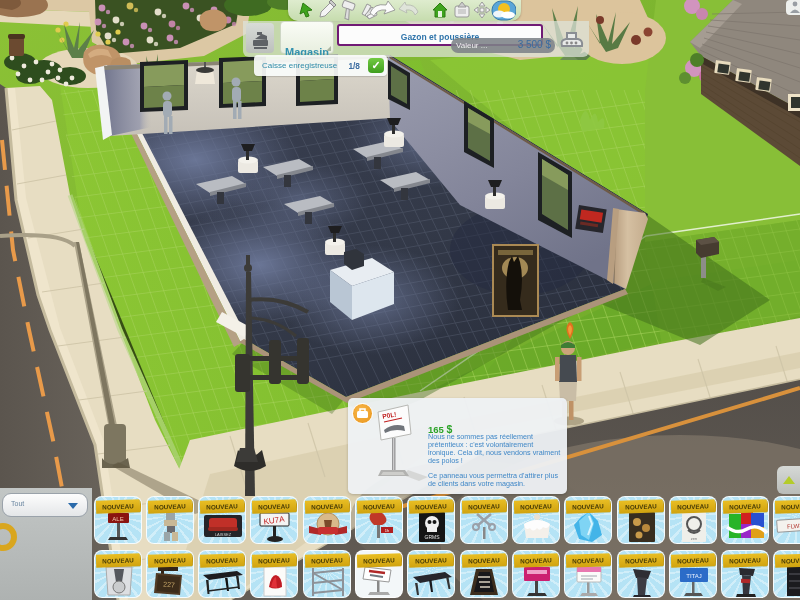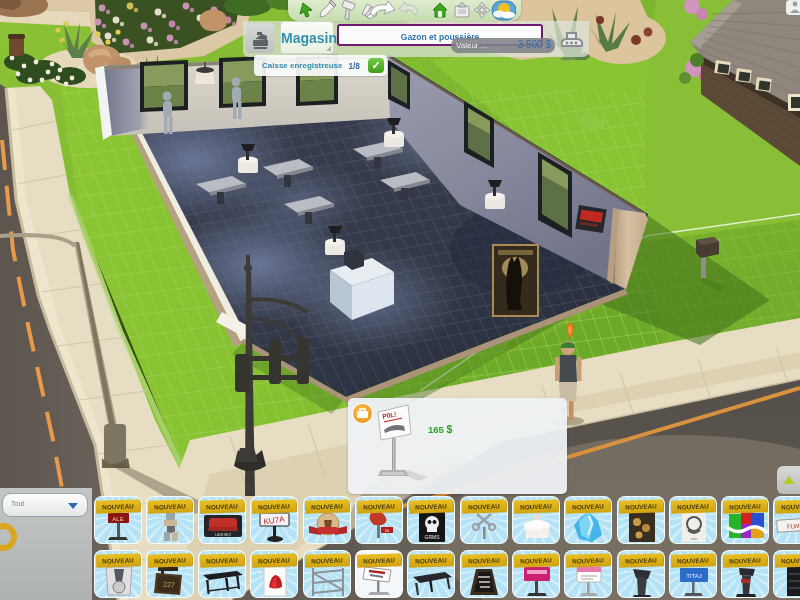--- a/index.html
+++ b/index.html
@@ -744,21 +744,21 @@
 <svg width="28" height="30">
       <g fill="#5e6266">
         <rect x="7" y="17" width="15" height="6" rx="1"></rect>
         <path d="M9,16 l7,-5 l5,2 l0,4 Z"></path>
         <rect x="11" y="9" width="5" height="3"></rect>
         <rect x="8" y="24" width="13" height="2"></rect>
       </g>
     </svg></div>
 
 <div class="abs" style="left:280px;top:21px;width:54px;height:33px;background:linear-gradient(#fafcf6,#e8efdf);border-radius:4px;border:1px solid #cdd6c4;box-sizing:border-box">
-<div style="font-size:14px;font-weight:bold;color:#3391af;text-align:center;margin-top:8px">Magasin</div>
+<div style="font-size:11px;font-weight:bold;color:#3391af;text-align:center;margin-top:24px">Magasin</div>
 <div style="position:absolute;right:2px;bottom:2px;width:0;height:0;border-left:5px solid transparent;border-bottom:5px solid #aab4a0"></div>
   </div>
 
 <div class="abs" style="left:337px;top:24px;width:206px;height:22px;background:#fcfcfc;border-radius:3px;border:2px solid #701a75;box-sizing:border-box">
 <div style="font-size:8.5px;font-weight:bold;color:#2f74aa;text-align:center;margin-top:6px">Gazon et poussière</div>
   </div>
 
 <div class="abs" style="left:451px;top:38px;width:104px;height:15px;background:rgba(125,130,136,0.88);border-radius:7px">
 <span style="position:absolute;left:5px;top:3px;font-size:8px;color:#f0f0f0">Valeur ...</span>
 <span style="position:absolute;right:4px;top:1px;font-size:10px;font-weight:normal;color:#3a6ba0">3 500 $</span>
@@ -769,21 +769,21 @@
       <g fill="none" stroke="#8a8e94" stroke-width="2">
         <path d="M4,18 q-2,-6 4,-7 l12,0 q5,1 4,7 Z" fill="#e8eae8"></path>
         <rect x="9" y="5" width="9" height="6" fill="#e8eae8"></rect>
       </g>
       <circle cx="9" cy="15" r="1.4" fill="#888"></circle>
       <circle cx="13.5" cy="15" r="1.4" fill="#888"></circle>
       <circle cx="18" cy="15" r="1.4" fill="#888"></circle>
     </svg></div>
 
 <div class="abs" style="left:254px;top:55px;width:133px;height:21px;background:rgba(250,252,251,0.92);border-radius:4px;box-shadow:0 1px 1px rgba(0,0,0,0.15)">
-<span style="position:absolute;left:8px;top:6px;font-size:8px;font-weight:bold;color:#2f8aa8">Caisse enregistreuse</span>
+<span style="position:absolute;left:8px;top:6px;font-size:8px;font-weight:normal;color:#2f8aa8">Caisse enregistreuse</span>
 <span style="position:absolute;right:27px;top:6px;font-size:8.3px;font-weight:bold;color:#3a6ba0">1/8</span>
 <div style="position:absolute;right:3px;top:3px;width:16px;height:15px;background:linear-gradient(#72ca42,#3f9e1e);border-radius:4px;text-align:center;line-height:14px;font-size:11px;color:#fff;font-weight:bold">✓</div>
   </div>
 
 <div class="abs" style="left:786px;top:0;width:14px;height:15px;background:#f4f6f4;border-radius:4px 0 0 4px;opacity:0.95">
 <svg width="14" height="15">
       <circle cx="9" cy="4" r="2.4" fill="#9aa0a6"></circle>
       <path d="M4,13 q5,-7 10,0 Z" fill="#9aa0a6"></path>
     </svg></div>
 
@@ -795,20 +795,21 @@
 <text x="11" y="15" font-size="6.5" fill="#c02020" transform="rotate(-10 10 16)" font-weight="bold" font-family="Liberation Sans">P0L!</text>
 <path d="M12,18 l18,-4" stroke="#c02020" stroke-width="1.2"></path>
 <path d="M12,26 q9,-7 20,-4 l1,5 q-11,-3 -20,2 Z" fill="#70747a"></path>
 <rect x="20" y="34" width="3.5" height="32" fill="#98989a"></rect>
       <rect x="21" y="34" width="1.2" height="32" fill="#cccccd"></rect>
 <path d="M9,66 l24,0 l4,6 l-31,0 Z" fill="#b2b2b0"></path>
       <path d="M11,68 l20,0 l2,3 l-24,0 Z" fill="#cdcdca"></path>
 </svg>
 
 <div style="position:absolute;left:80px;top:25px;font-size:9.5px;font-weight:bold;color:#2ba328">165 <span style="font-size:10.5px">$</span></div>
+<div style="position:absolute;left:80px;top:35px;font-size:7.2px;color:#3f87c7;line-height:7.85px;white-space:nowrap">Nous ne sommes pas réellement<br>prétentieux&nbsp;: c'est volontairement<br>ironique. Cela dit, nous vendons vraiment<br>des polos&nbsp;!<br><br>Ce panneau vous permettra d'attirer plus<br>de clients dans votre magasin.</div>
 </div>
 
 <div class="abs" style="left:352px;top:403px;width:21px;height:21px;background:radial-gradient(circle at 40% 35%,#f8b84a,#e8941c);border-radius:50%;border:1px solid #fff;box-sizing:border-box">
 <svg width="19" height="19" viewBox="0 0 19 19">
       <rect x="4" y="7" width="11" height="7" rx="1.5" fill="#fff"></rect>
       <path d="M7,7 l0,-2 l5,0 l0,2" stroke="#fff" stroke-width="1.5" fill="none"></path>
     </svg></div>
 
 <div class="abs" style="left:0;top:488px;width:92px;height:112px;background:linear-gradient(#c2c6c5,#aeb2b1)"></div>
 

